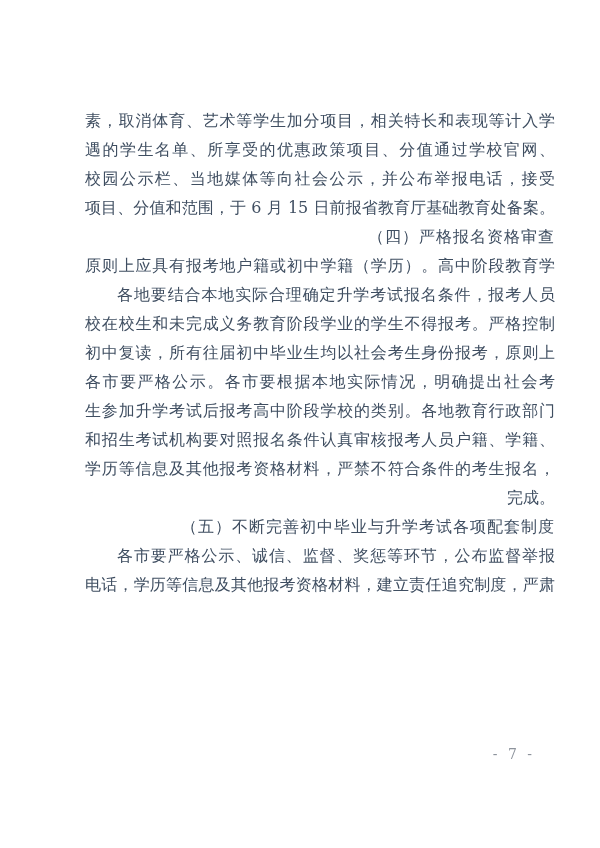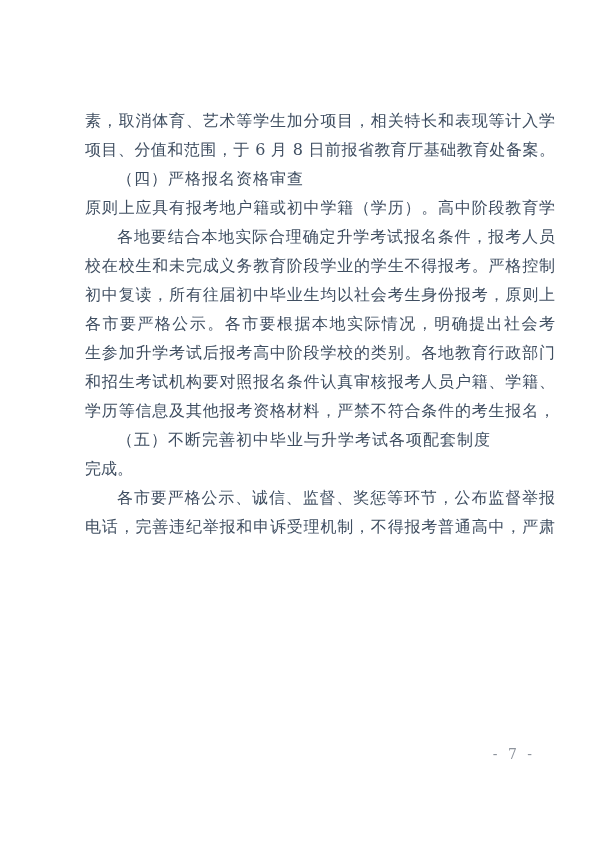--- a/index.html
+++ b/index.html
@@ -20,21 +20,21 @@
     left: 85px;
     top: 106px;
     width: 470px;
     color: #3f4e61;
     font-size: 16px;
     line-height: 29px;
   }
   .line {
     height: 29px;
     white-space: nowrap;
-    text-align: left;
+    text-align: right;
   }
   .fill {
     white-space: normal;
     text-align: justify;
     text-align-last: justify;
     text-justify: inter-character;
   }
   .indent {
     text-indent: 2em;
   }
@@ -50,29 +50,31 @@
     letter-spacing: 3px;
     font-family: "DejaVu Serif", "Liberation Serif", serif;
   }
 </style>
 </head>
 <body>
 
 <div class="page">
   <div class="text-block">
     <div class="line fill">素，取消体育、艺术等学生加分项目，相关特长和表现等计入学</div>
-    <div class="line fill">项目、分值和范围，于 6 月 8 日前报省教育厅基础教育处备案。</div>
+    <div class="line fill">遇的学生名单、所享受的优惠政策项目、分值通过学校官网、</div>
+    <div class="line fill">校园公示栏、当地媒体等向社会公示，并公布举报电话，接受</div>
+    <div class="line fill">项目、分值和范围，于 6 月 15 日前报省教育厅基础教育处备案。</div>
     <div class="line heading indent">（四）严格报名资格审查</div>
     <div class="line fill">原则上应具有报考地户籍或初中学籍（学历）。高中阶段教育学</div>
     <div class="line fill indent">各地要结合本地实际合理确定升学考试报名条件，报考人员</div>
     <div class="line fill">校在校生和未完成义务教育阶段学业的学生不得报考。严格控制</div>
     <div class="line fill">初中复读，所有往届初中毕业生均以社会考生身份报考，原则上</div>
     <div class="line fill">各市要严格公示。各市要根据本地实际情况，明确提出社会考</div>
     <div class="line fill">生参加升学考试后报考高中阶段学校的类别。各地教育行政部门</div>
     <div class="line fill">和招生考试机构要对照报名条件认真审核报考人员户籍、学籍、</div>
     <div class="line fill">学历等信息及其他报考资格材料，严禁不符合条件的考生报名，</div>
+    <div class="line">完成。</div>
     <div class="line heading indent">（五）不断完善初中毕业与升学考试各项配套制度</div>
-    <div class="line">完成。</div>
     <div class="line fill indent">各市要严格公示、诚信、监督、奖惩等环节，公布监督举报</div>
-    <div class="line fill">电话，完善违纪举报和申诉受理机制，不得报考普通高中，严肃</div>
+    <div class="line fill">电话，学历等信息及其他报考资格材料，建立责任追究制度，严肃</div>
   </div>
   <div class="page-number">- 7 -</div>
 </div>
 
 </body></html>

